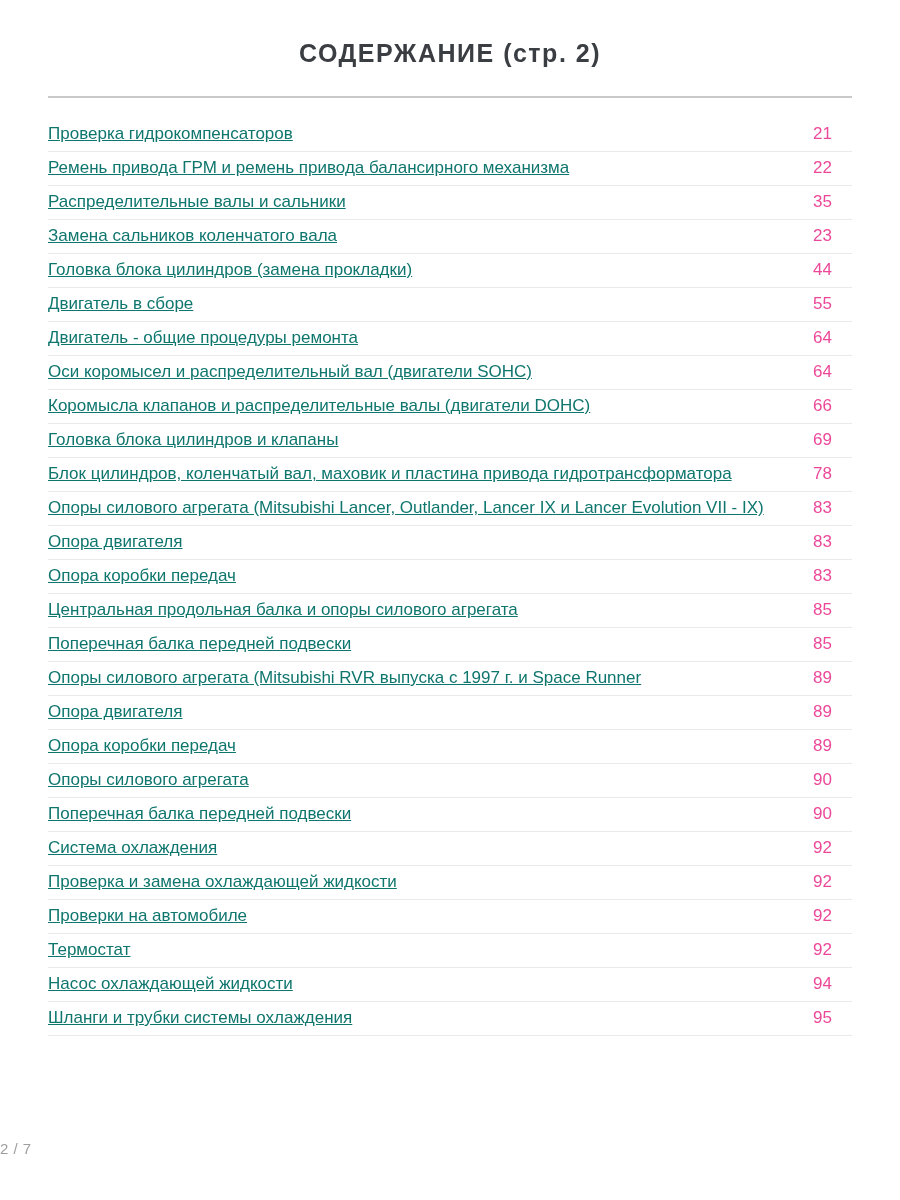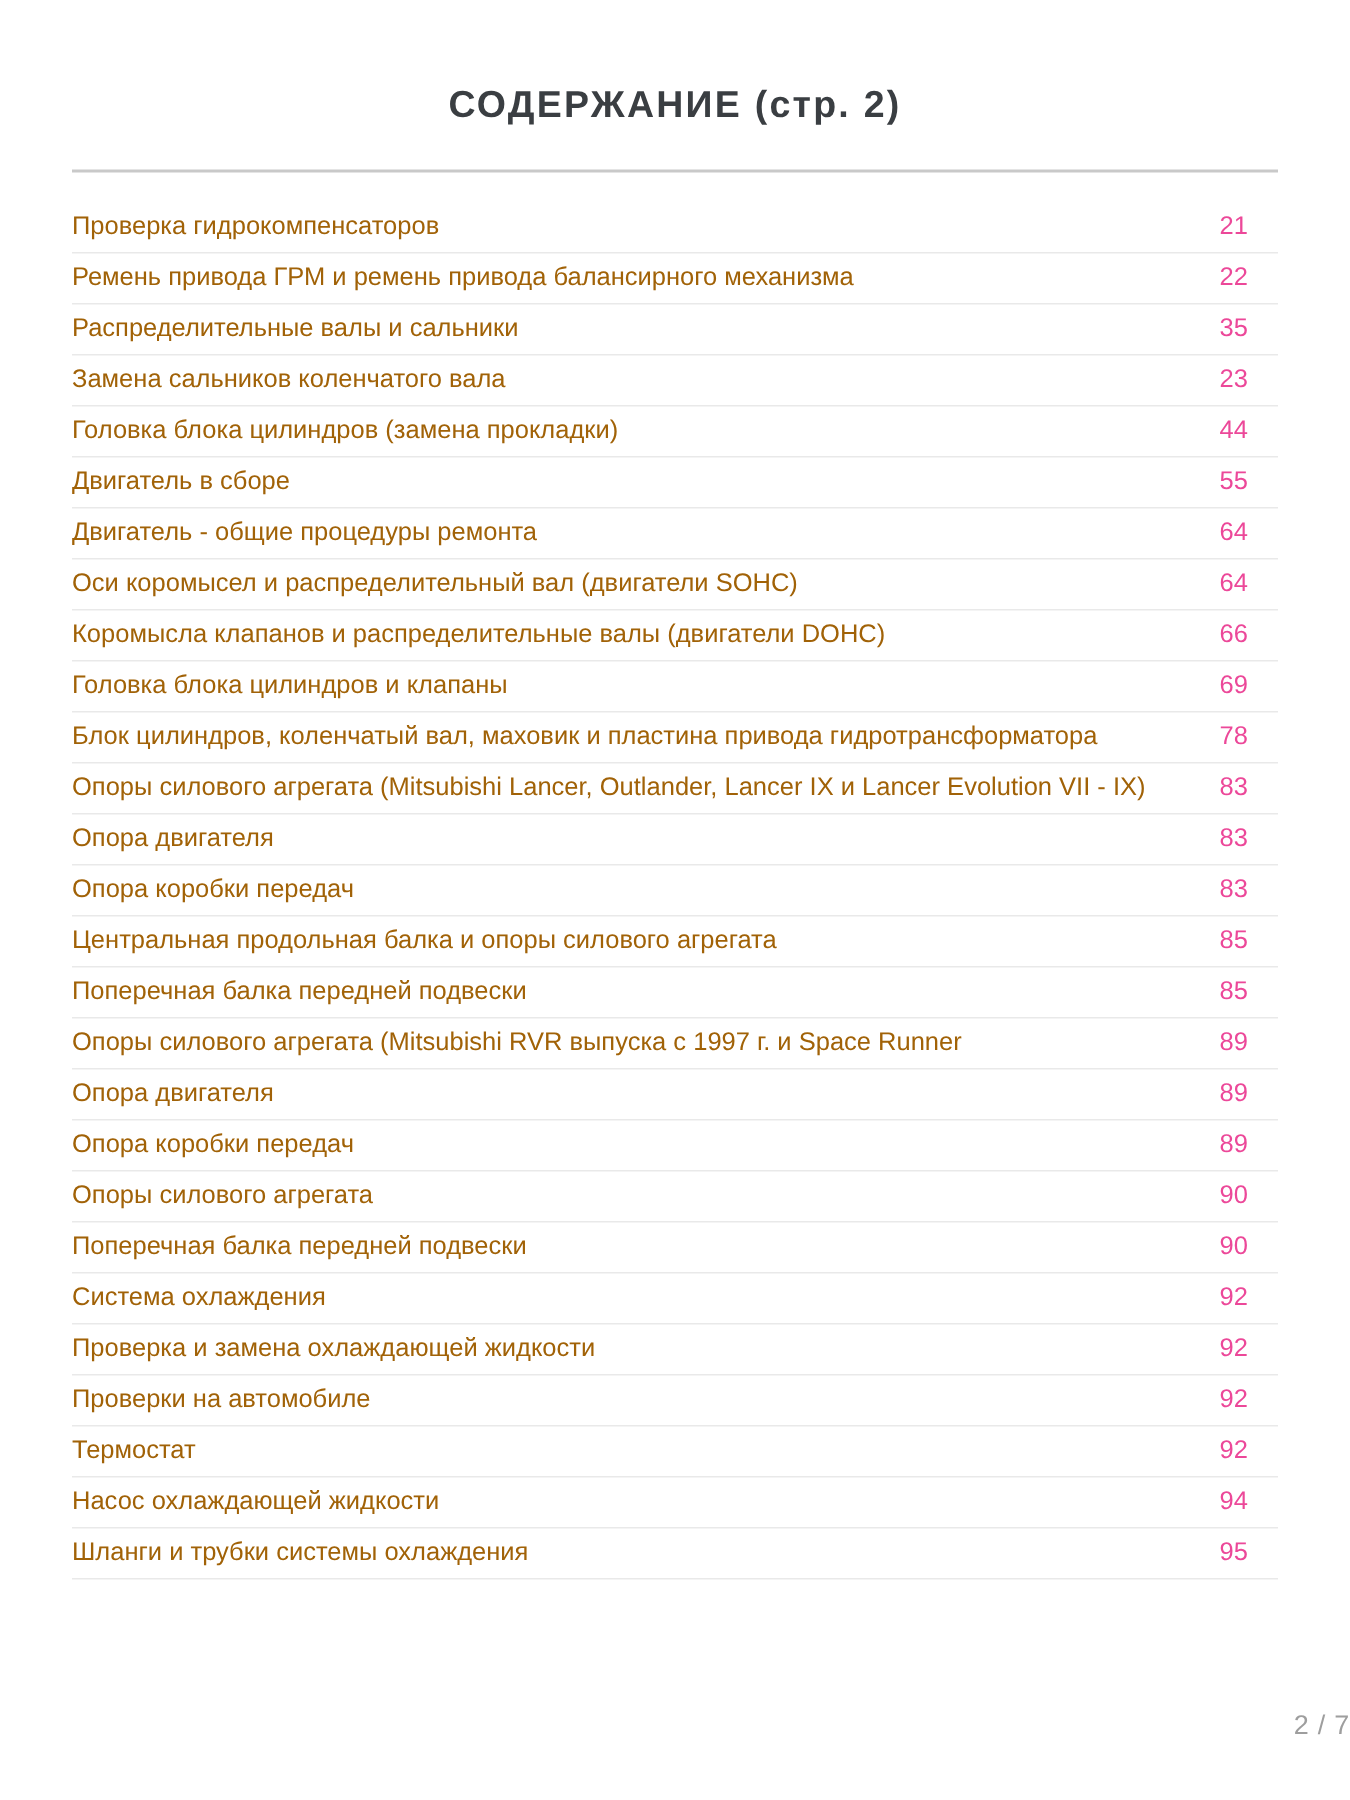--- a/index.html
+++ b/index.html
@@ -9,21 +9,21 @@
     background: #ffffff;
   }
   body {
     width: 900px;
     height: 1200px;
     position: relative;
     overflow: hidden;
     font-family: "Liberation Sans", "DejaVu Sans", sans-serif;
   }
   .page {
-    padding: 17px 48px;
+    padding: 0 48px;
     width: 900px;
     height: 1200px;
     position: relative;
   }
   .doc-title {
     margin: 0;
     padding-top: 38px;
     text-align: center;
     font-size: 25px;
     line-height: 30px;
@@ -43,36 +43,37 @@
     display: flex;
     justify-content: space-between;
     align-items: flex-end;
     padding: 5px 0 6px 0;
     border-bottom: 1px solid #e9e9e9;
     font-size: 17px;
     line-height: 22px;
     cursor: pointer;
   }
   .toc-title {
-    color: #a16207;
+    color: #0f766e;
     flex: 1 1 auto;
+    text-decoration: underline;
   }
   .toc-page {
     color: #ec4899;
     flex: 0 0 auto;
     margin-left: 16px;
     padding-right: 20px;
   }
   .footer {
     position: absolute;
     left: 0;
     top: 1140px;
     width: 100%;
-    text-align: right;
-    font-size: 18px;
+    text-align: left;
+    font-size: 15px;
     color: #9e9e9e;
     letter-spacing: 0.5px;
   }
 </style>
 </head>
 <body>
 
 <div class="page">
   <h1 class="doc-title">СОДЕРЖАНИЕ (стр. 2)</h1>
   <div class="title-divider"></div>

